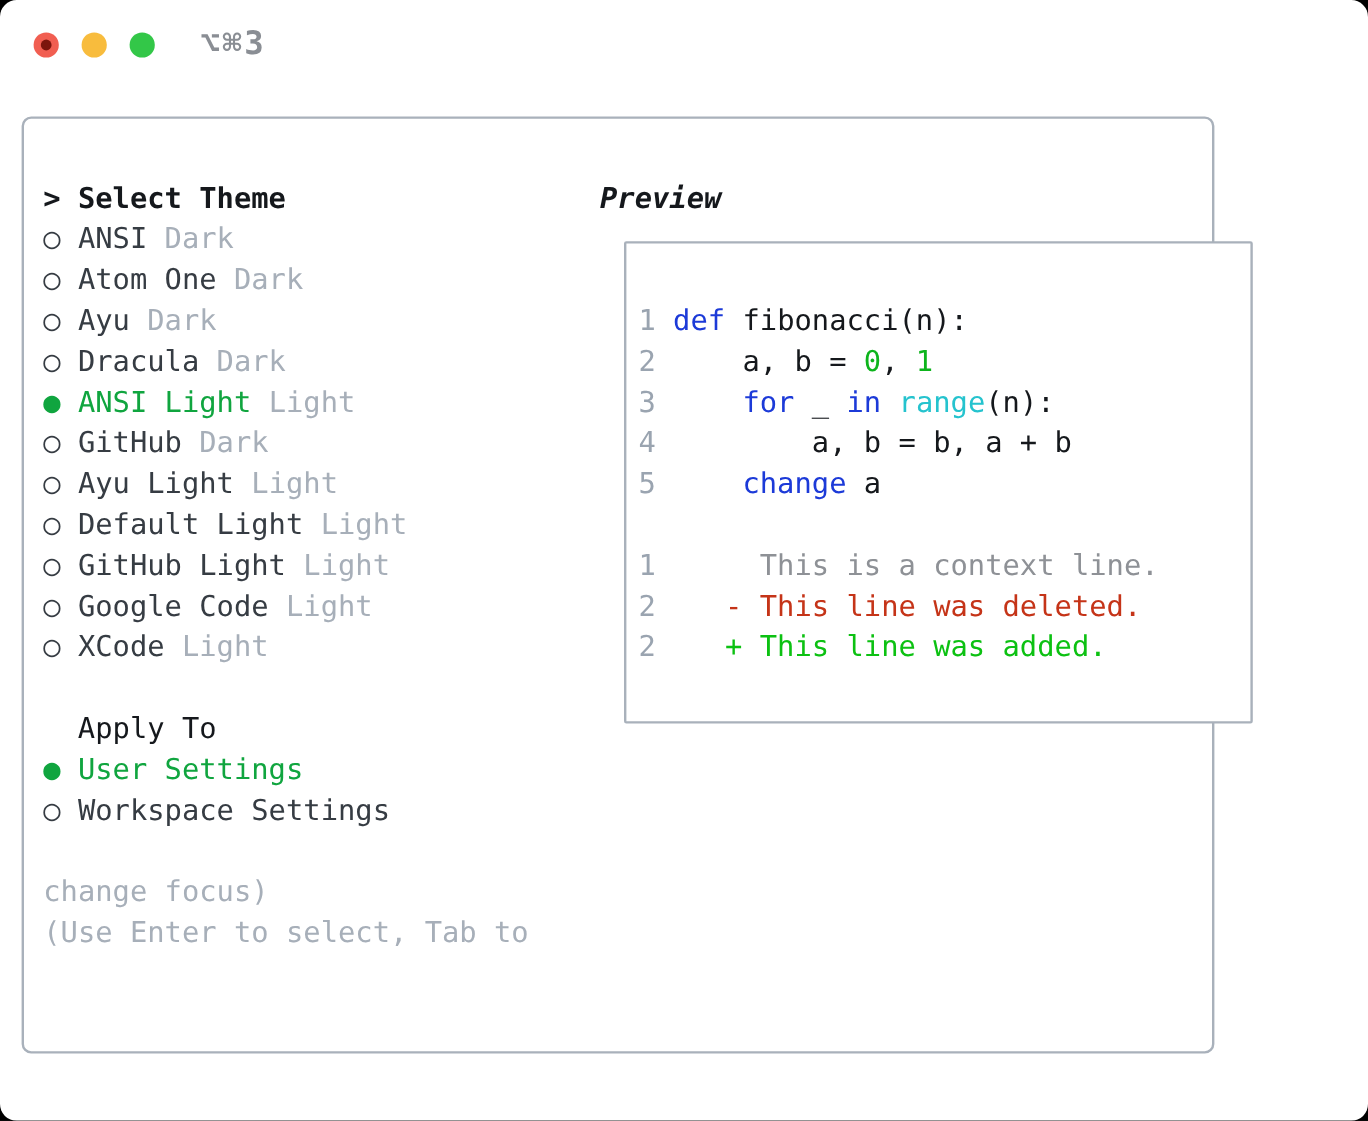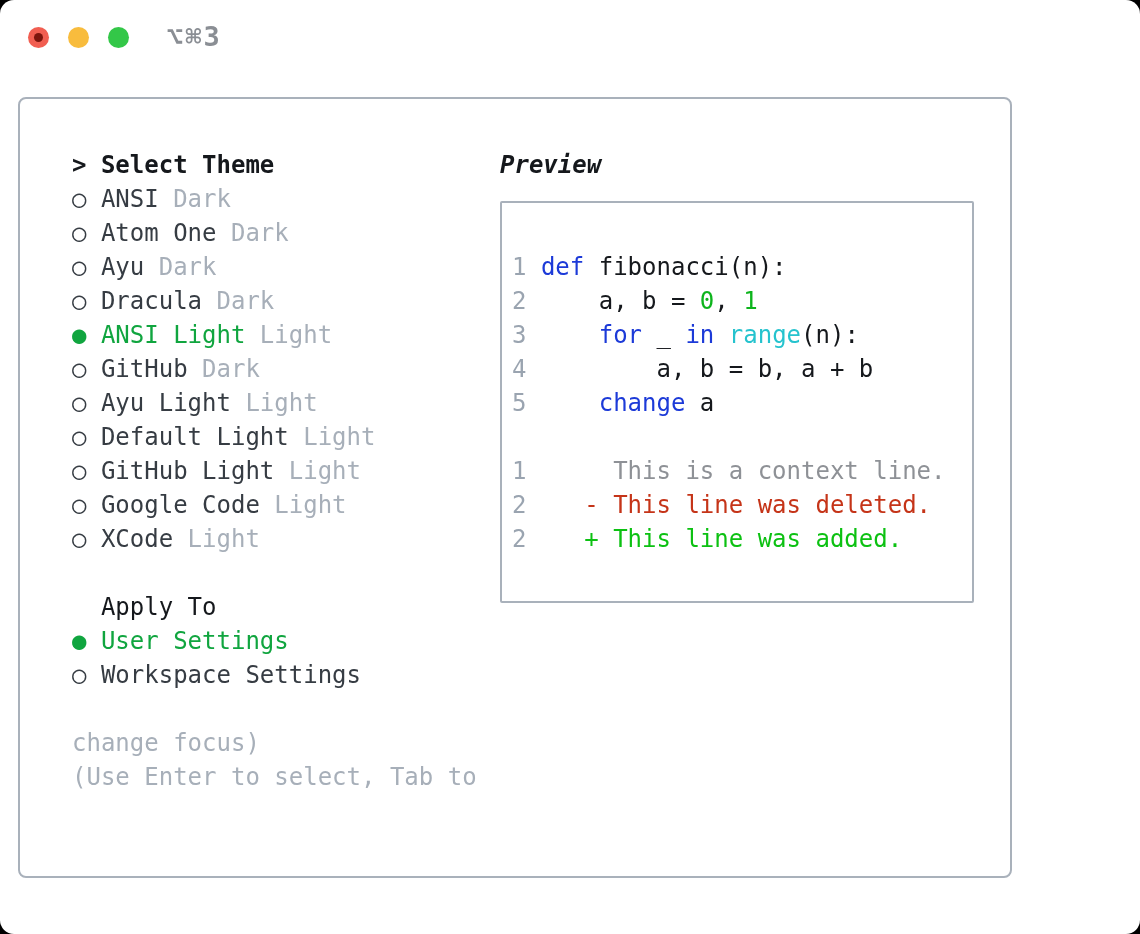--- a/index.html
+++ b/index.html
@@ -18,38 +18,38 @@
     position:absolute;left:167px;top:21px;font-size:27px;font-weight:bold;
     color:var(--title-gray);letter-spacing:2px;
     font-family:"DejaVu Sans Mono","DejaVu Sans",monospace;
   }
   
   .panel{
     position:absolute;left:18px;top:97px;width:994px;height:781px;
     border:2px solid var(--border);border-radius:8px;box-sizing:border-box;
     background:#fff;
   }
-  .left-col{position:absolute;left:16px;top:49px;margin-left:36px;}
+  .left-col{position:absolute;left:16px;top:49px;}
   .row{height:34px;line-height:34px;font-size:24px;white-space:pre;color:var(--item-dark);}
   .caret,.hdr{font-weight:bold;color:var(--black);}
   .badge{color:var(--muted);}
   .ricon{color:var(--item-dark);}
   .ricon.sel{color:var(--green);}
   .theme-item.selected .tname{color:var(--green);}
   .apply-option.selected .oname{color:var(--green);}
   .apply-header{color:var(--black);padding-left:2ch;}
   .help-line{color:var(--muted);}
   .blank{height:34px;}
   
   .preview-header{
     position:absolute;left:480px;top:49px;height:34px;line-height:34px;
     font-size:24px;font-weight:bold;color:var(--black);font-style:italic;
   }
   .preview-box{
-    position:absolute;left:480px;top:102px;width:474px;height:402px;
+    position:absolute;left:500px;top:102px;width:524px;height:402px;
     border:2px solid var(--border);border-radius:2px;box-sizing:border-box;
     background:#fff;
   }
   .code-block{padding:47px 0 0 10px;}
   .cline{height:34px;line-height:34px;font-size:24px;white-space:pre;}
   .ln{color:var(--lnum);}
   .tok-pl{color:var(--black);}
   .tok-kw{color:var(--blue);}
   .tok-fn{color:var(--cyan);}
   .tok-num{color:var(--syngreen);}

